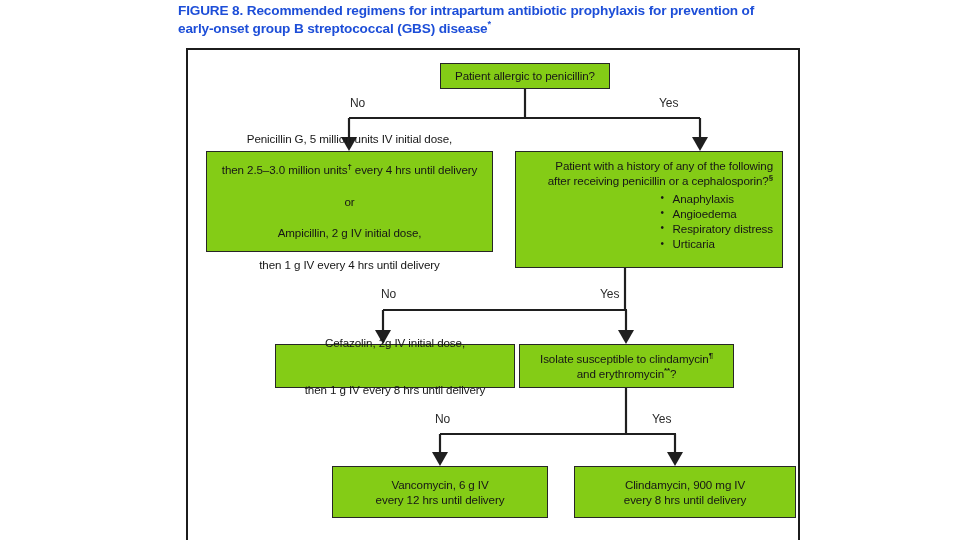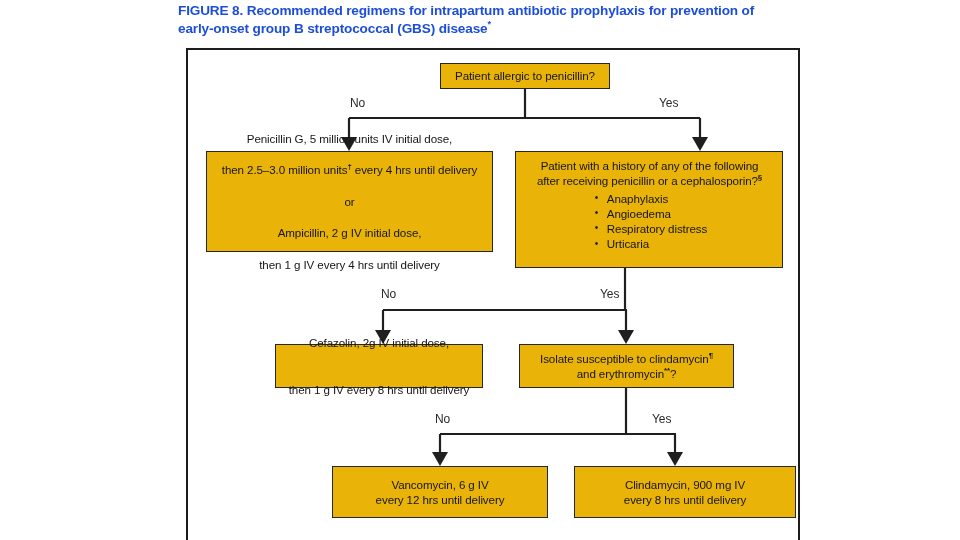--- a/index.html
+++ b/index.html
@@ -57,38 +57,38 @@
     top: 0;
     width: 960px;
     height: 540px;
   }
 
   
   .node {
     position: absolute;
     box-sizing: border-box;
     border: 1.6px solid #262626;
-    background: #eab308;
+    background: #84cc16;
     font-size: 11.6px;
     line-height: 15.4px;
     color: #161616;
     display: flex;
     flex-direction: column;
     justify-content: center;
     letter-spacing: -0.1px;
   }
   .node.centered { text-align: center; align-items: center; }
-  .node.left-align { text-align: left; align-items: center; padding: 7px 9px 7px 10px; }
+  .node.left-align { text-align: left; align-items: flex-end; padding: 7px 9px 7px 10px; }
   .node .line { display: block; white-space: nowrap; }
 
   
   #node-allergy    { left: 440px; top: 63px;  width: 170px; height: 26px; }
   #node-penicillin { left: 206px; top: 151px; width: 287px; height: 101px; gap: 16px; }
   #node-history    { left: 515px; top: 151px; width: 268px; height: 117px; }
-  #node-cefazolin  { left: 275px; top: 344px; width: 208px; height: 44px; gap: 32px; }
+  #node-cefazolin  { left: 275px; top: 344px; width: 240px; height: 44px; gap: 32px; }
   #node-isolate    { left: 519px; top: 344px; width: 215px; height: 44px; }
   #node-vancomycin { left: 332px; top: 466px; width: 216px; height: 52px; }
   #node-clindamycin{ left: 574px; top: 466px; width: 222px; height: 52px; }
 
   
   .bullet-list {
     list-style: none;
     margin: 2px 0 10px 0;
     padding: 0;
   }

